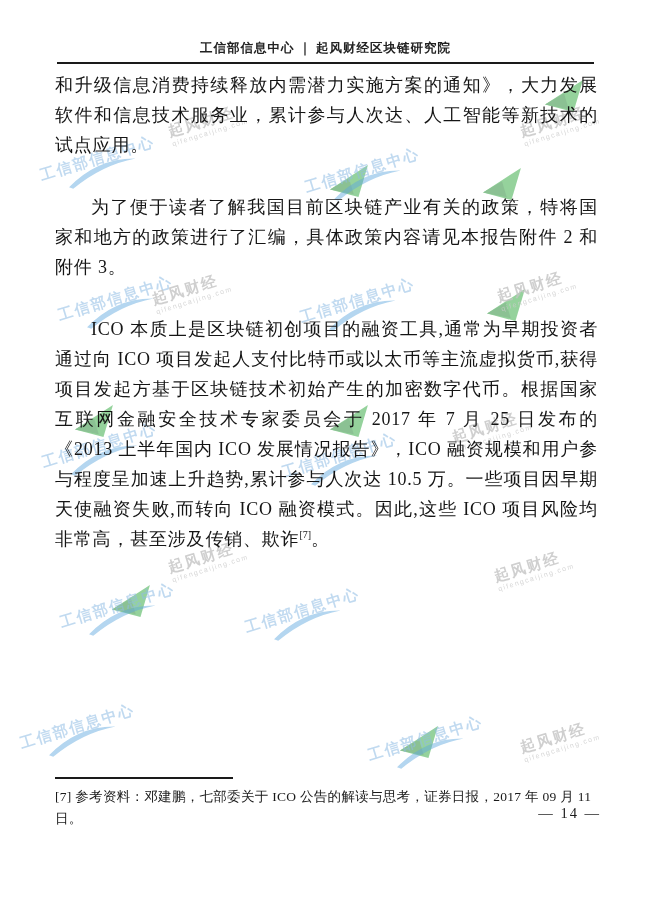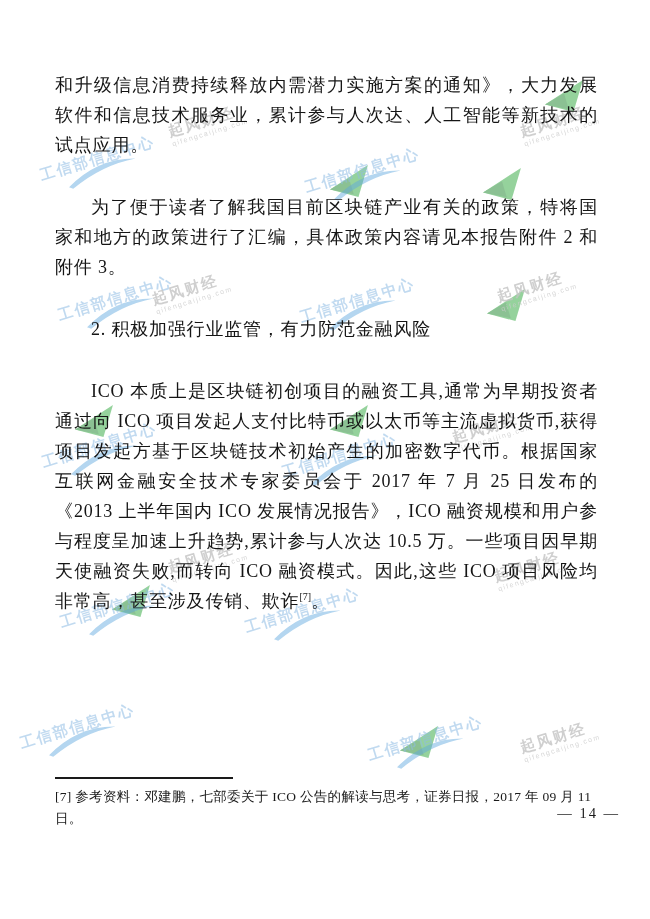--- a/index.html
+++ b/index.html
@@ -45,21 +45,21 @@
   .body-text p{margin:0;padding:0;}
   .body-text p.ind{text-indent:2em;margin-top:32px;}
   .body-text sup{font-size:10px;line-height:0;letter-spacing:0;}
   
   .fn-sep{position:absolute;left:55px;top:777px;width:178px;border-top:2px solid #1a1a1a;height:0;}
   .fn-text{
     position:absolute;left:55px;top:786px;width:555px;
     font-size:13.5px;line-height:22px;color:#1a1a1a;letter-spacing:.3px;
   }
   .pg-num{
-    position:absolute;right:30px;top:805px;
+    position:absolute;right:49px;top:805px;
     font-size:14.5px;color:#1a1a1a;letter-spacing:2px;
   }
 </style>
 </head>
 <body>
 
 <div class="page">
 
   <div class="wm-layer">
 
@@ -184,25 +184,28 @@
     <div class="wm-gray" style="left:494px;top:557px">
       <span>起风财经</span>
       <span class="sub">qifengcaijing.com</span>
     </div>
     <div class="wm-gray" style="left:520px;top:728px">
       <span>起风财经</span>
       <span class="sub">qifengcaijing.com</span>
     </div>
   </div>
 
+  <div class="hdr">
+    <div class="hdr-title">工信部信息中心 ｜ 起风财经区块链研究院</div>
+    <div class="hdr-rule"></div>
+  </div>
 
   <div class="body-text">
     <p class="cont">和升级信息消费持续释放内需潜力实施方案的通知》，大力发展软件和信息技术服务业，累计参与人次达、人工智能等新技术的试点应用。</p>
     <p class="ind">为了便于读者了解我国目前区块链产业有关的政策，特将国家和地方的政策进行了汇编，具体政策内容请见本报告附件 2 和附件 3。</p>
-    <p class="ind">2. 积极加强行业监管，有力防范金融风险</p>
     <p class="ind"><span>ICO 本质上是区块链初创项目的融资工具,通常为早期投资者通过向 ICO 项目发起人支付比特币或以太币等主流虚拟货币,获得项目发起方基于区块链技术初始产生的加密数字代币。根据国家互联网金融安全技术专家委员会于 2017 年 7 月 25 日发布的《2013 上半年国内 ICO 发展情况报告》，ICO 融资规模和用户参与程度呈加速上升趋势,累计参与人次达 10.5 万。一些项目因早期天使融资失败,而转向 ICO 融资模式。因此,这些 ICO 项目风险均非常高，甚至涉及传销、欺诈</span><sup>[7]</sup><span>。</span></p>
   </div>
 
   <div class="fn-sep"></div>
   <div class="fn-text">[7] 参考资料：邓建鹏，七部委关于 ICO 公告的解读与思考，证券日报，2017 年 09 月 11 日。</div>
 
   <div class="pg-num">— 14 —</div>
 
 </div>
 

